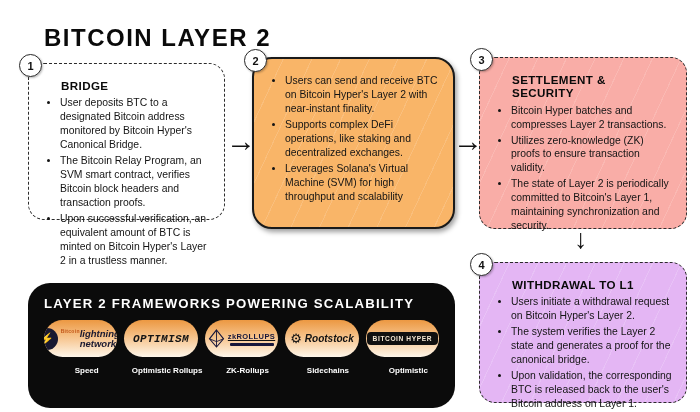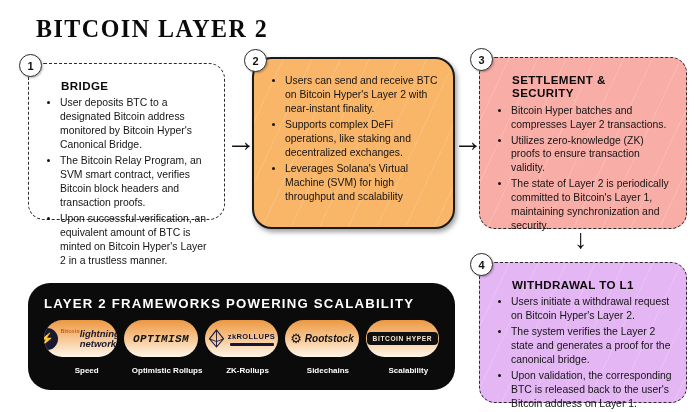--- a/index.html
+++ b/index.html
@@ -1,23 +1,23 @@
 <!DOCTYPE html>
 <html><head>
 <meta charset="utf-8">
 <style>
   html,body{margin:0;padding:0;background:#fff;}
   .canvas{
     position:relative;width:700px;height:412px;background:#fff;overflow:hidden;
     font-family:"Liberation Sans", sans-serif;color:#111;
   }
   .main-title{
-    position:absolute;left:28px;top:8px;margin:8px;
+    position:absolute;left:28px;top:8px;margin:16px;
     font-size:24px;font-weight:800;letter-spacing:1.5px;color:#0a0a0a;
-    transform:scaleY(1.02);white-space:nowrap;font-family:Liberation Serif, serif;
+    transform:scaleY(1.02);white-space:nowrap;
   }
   
   .step{position:absolute;box-sizing:border-box;border-radius:16px;padding:15px 12px 8px 16px;}
   .step .num{
     position:absolute;left:-10px;top:-10px;width:21px;height:21px;border-radius:50%;
     background:#fff;border:1.6px solid #2b2b2b;display:flex;align-items:center;justify-content:center;
     font-size:11px;font-weight:800;color:#111;box-shadow:1px 1px 2px rgba(0,0,0,.25);
   }
   .step h2{margin:0 0 4px 0;font-size:11.6px;font-weight:800;letter-spacing:.4px;color:#0a0a0a;line-height:1.15;padding-left:16px;}
   .step ul{margin:0;padding-left:15px;}
@@ -36,21 +36,21 @@
     left:479px;top:262px;width:208px;height:141px;background:#e4b6f4;border:1.6px dashed #2b2b2b;
     background-image:repeating-linear-gradient(115deg, rgba(255,255,255,.16) 0 1px, transparent 1px 26px);
   }
   
   .arrow{position:absolute;font-weight:700;color:#111;line-height:1;}
   .arrow-r1{left:226px;top:126px;font-size:30px;}
   .arrow-r2{left:453px;top:126px;font-size:30px;}
   .arrow-d1{left:574px;top:226px;font-size:27px;}
   
   .panel{
-    position:absolute;left:28px;top:283px;width:427px;height:107px;background:#0b0b0b;
+    position:absolute;left:28px;top:283px;width:427px;height:125px;background:#0b0b0b;
     border-radius:22px;box-sizing:border-box;padding:13px 16px 0 16px;
   }
   .panel h2{
     margin:0;font-size:13.2px;font-weight:800;letter-spacing:1.2px;color:#fff;white-space:nowrap;
   }
   .pills{display:flex;gap:7px;margin-top:9px;}
   .pill-col{flex:1;display:flex;flex-direction:column;align-items:center;min-width:0;}
   .pill{
     width:100%;height:37px;border-radius:19px;
     background:linear-gradient(180deg,#ec9842 0%,#f6c289 45%,#fef6ea 100%);
@@ -61,21 +61,21 @@
   .ln-circle{
     width:22px;height:22px;border-radius:50%;background:#181830;flex:0 0 auto;
     display:flex;align-items:center;justify-content:center;font-size:12px;color:#f7931a;
   }
   .ln-text{display:flex;flex-direction:row;line-height:1;align-items:flex-start;}
   .ln-text .tiny{font-size:5px;font-weight:700;color:#c2571a;letter-spacing:.3px;}
   .ln-text .brand{font-size:9.5px;font-style:italic;font-weight:800;color:#181830;width:46px;line-height:.95;}
   
   .op-brand{font-size:11px;font-style:italic;font-weight:800;letter-spacing:.4px;color:#151515;font-family:Liberation Mono, monospace;}
   
-  .zk-wrap{display:flex;align-items:center;gap:3px;}
+  .zk-wrap{display:flex;align-items:center;gap:3px;text-decoration:underline;}
   .zk-text{display:flex;flex-direction:column;align-items:center;}
   .zk-brand{font-size:7.5px;font-weight:800;color:#16163a;letter-spacing:.4px;}
   .zk-bar{width:44px;height:3px;background:#16163a;border-radius:1px;margin-top:2px;}
   
   .rs-wrap{display:flex;align-items:center;gap:3px;}
   .rs-icon{font-size:13px;color:#111;line-height:1;}
   .rs-brand{font-size:10px;font-weight:800;color:#111;font-style:italic;}
   
   .bh-chip{
     background:#101010;border-radius:4px;padding:3px 6px;
@@ -181,19 +181,19 @@
             <span class="rs-brand">Rootstock</span>
           </span>
         </div>
         <div class="pill-label">Sidechains</div>
       </div>
 
       <div class="pill-col">
         <div class="pill">
           <span class="bh-chip">BITCOIN HYPER</span>
         </div>
-        <div class="pill-label">Scalability</div>
+        <div class="pill-label">Optimistic</div>
       </div>
 
     </div>
   </section>
 
 </div>
 
 </body></html>

